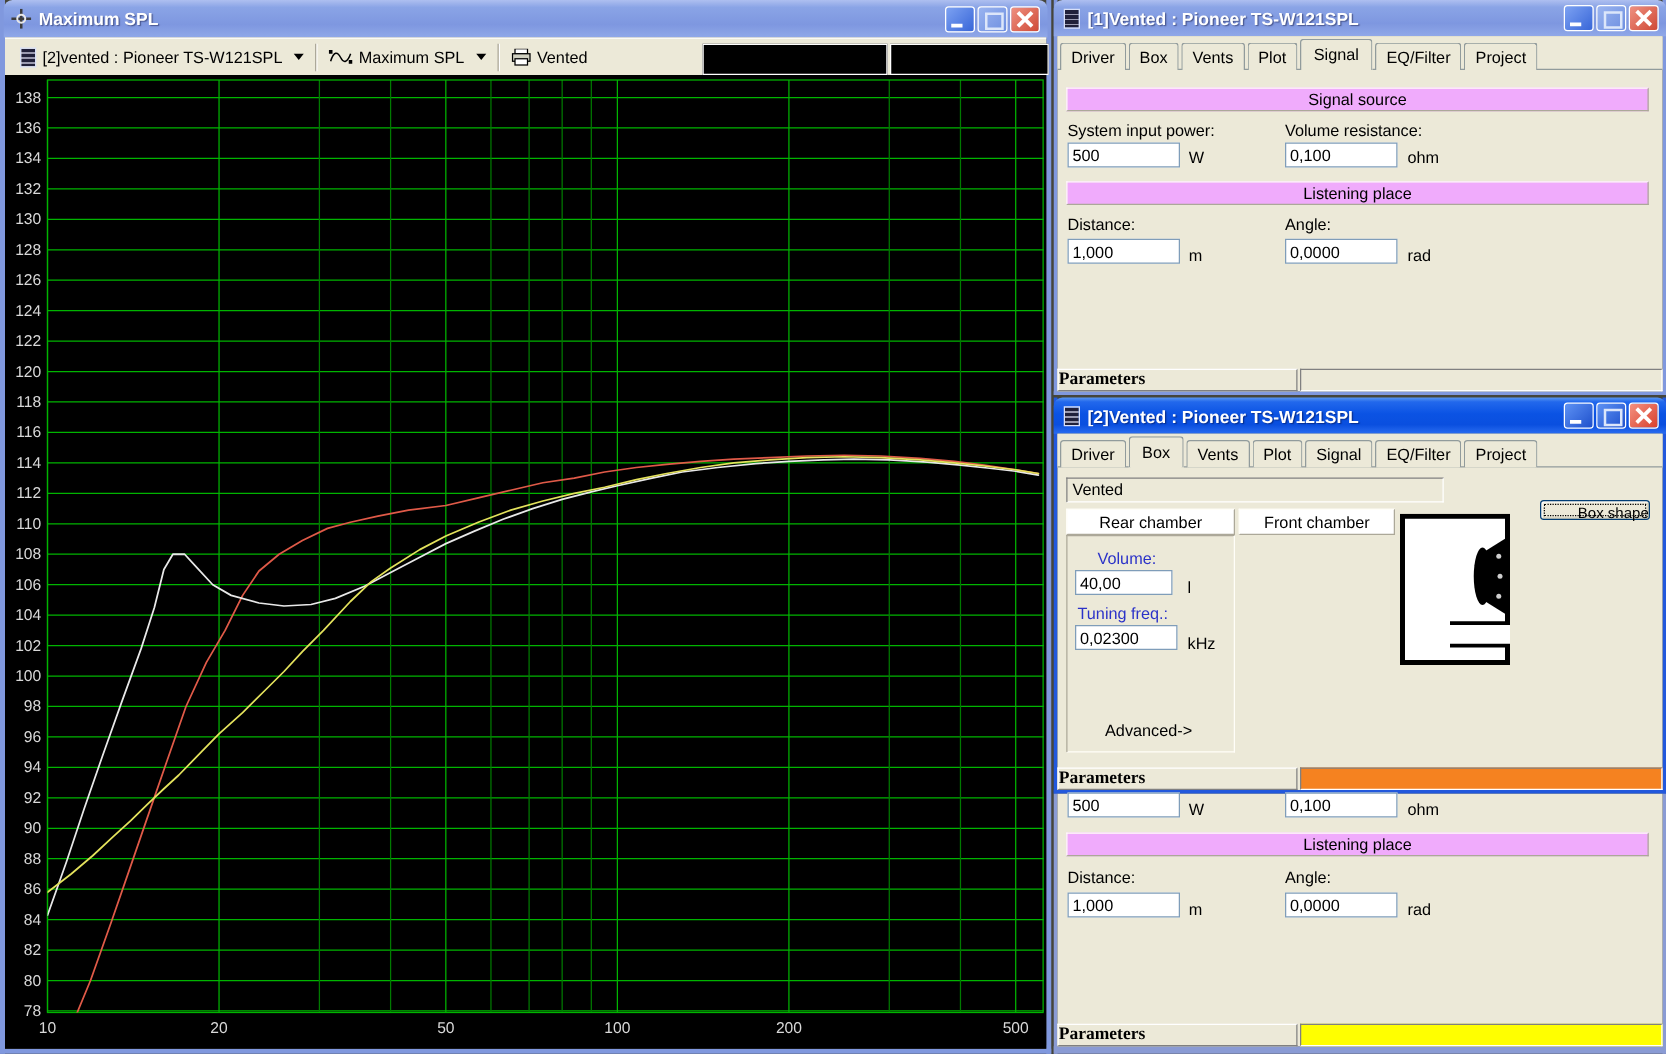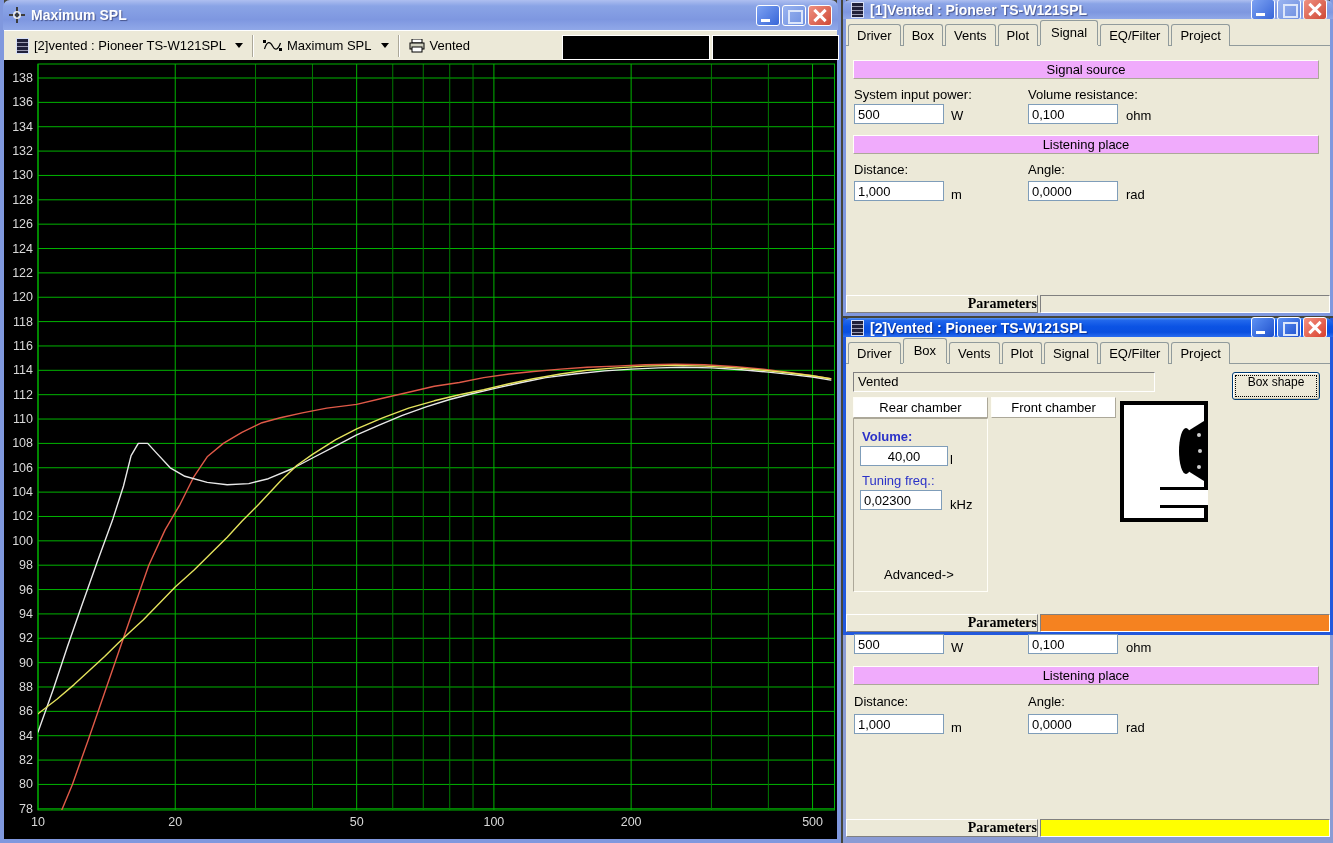--- a/index.html
+++ b/index.html
@@ -42,41 +42,41 @@
   .blankpanel { position:absolute; top:4px; height:25px; background:#000; border:1px solid #fff; }
   #blank1 { left:558px; width:148px; }
   #blank2 { left:708px; width:127px; }
   #plot-area { flex:1; background:#000; }
 
   
   .rwin { left:843px; width:490px; display:flex; flex-direction:column; }
   #win1 { top:0;  height:316px; border:3px solid #8098de; border-top:none; }
   #win2 { top:318px; height:317px; border:3px solid #2258dc; border-top:none; }
   #win3 { top:635px; height:208px; border:3px solid #8a9bd4; border-top:none; border-bottom-width:6px; }
-  #win1 .titlebar,#win2 .titlebar { height:19px; margin:0 -3px; padding-left:8px; }
+  #win1 .titlebar,#win2 .titlebar { height:29px; margin:0 -3px; padding-left:8px; }
   .client { flex:1; background:#ece9d8; display:flex; flex-direction:column; position:relative; }
 
-  .tabstrip { display:flex; align-items:flex-end; padding:3px 2px 0 2px; background:#ece9d8;
+  .tabstrip { display:flex; align-items:center; padding:3px 2px 0 2px; background:#ece9d8;
               border-bottom:1px solid #919b9c; height:27px; }
   .tab { border:1px solid #919b9c; border-bottom:none; border-radius:3px 3px 0 0; background:#ece9d8;
          padding:3px 8px 3px 8px; margin-right:2px; position:relative; top:1px; font-size:13px; white-space:nowrap; }
   .tab.active { top:0; padding:4px 10px 5px 10px; box-shadow:0 2px 0 #ece9d8; z-index:2; }
 
   .tabpanel { flex:1; position:relative; margin:1px 2px 2px 2px; }
   .group-hdr { position:absolute; left:5px; right:9px; height:19px; line-height:18px; text-align:center;
                background:#f0abfc; border:1px solid; border-color:#fffef8 #aca899 #aca899 #fffef8; font-size:13px; }
   .flabel { position:absolute; font-size:13px; white-space:nowrap; }
   .flabel.blue { color:#2b32c8; }
   .xfield { position:absolute; width:90px; height:20px; border:1px solid #7f9db9; background:#fff;
             font-family:"Liberation Sans",sans-serif; font-size:13px; padding:1px 3px; }
   .unit { position:absolute; font-size:13px; }
 
   .paramsbar { height:18px; display:flex; margin:0; }
   .params-btn { width:192px; background:#ece9d8; border:1px solid; border-color:#fff #808080 #808080 #fff;
-                font-family:"Liberation Serif",serif; font-weight:bold; font-size:14px; text-align:right; line-height:15px; }
+                font-family:"Liberation Serif",serif; font-weight:bold; font-size:14px; text-align:left; line-height:15px; }
   .params-fill { flex:1; margin-left:2px; background:#ece9d8; border:1px solid; border-color:#808080 #fff #fff #808080; }
 
   
   .ro-field { position:absolute; height:20px; background:#ece9d8; border:1px solid; border-color:#808080 #fff #fff #808080;
               font-size:13px; padding:1px 4px; }
   .btn { position:absolute; background:#ece9d8; border:1px solid #003c74; border-radius:3px;
          font-size:12px; text-align:center; box-shadow:inset 1px 1px 0 #fff, inset -1px -1px 0 #c8c4ae; }
   .btn .focusdots { position:absolute; inset:2px; border:1px dotted #000; }
   .chm-btn { position:absolute; height:21px; background:#ffffff; border:1px solid; border-color:#fffef8 #aca899 #aca899 #fffef8;
              text-align:center; line-height:19px; font-size:13px; }
@@ -279,30 +279,30 @@
       <div class="tab">Driver</div>
       <div class="tab active">Box</div>
       <div class="tab">Vents</div>
       <div class="tab">Plot</div>
       <div class="tab">Signal</div>
       <div class="tab">EQ/Filter</div>
       <div class="tab">Project</div>
     </div>
     <div class="tabpanel">
       <div class="ro-field" style="left:5px; top:7px; width:302px;">Vented</div>
-      <div class="btn" style="left:384px; top:7px; width:88px; height:28px; line-height:18px;">
+      <div class="btn" style="left:384px; top:25px; width:88px; height:16px; line-height:18px;text-align:right;">
         <span class="focusdots"></span>
         <span>Box shape</span>
       </div>
       <div class="chm-btn" style="left:5px; top:32px; width:135px;">Rear chamber</div>
       <div class="chm-btn" style="left:143px; top:32px; width:125px;">Front chamber</div>
 
       <div class="subpanel" style="left:5px; top:53px; width:135px; height:174px;">
-        <div class="flabel blue" style="left:8px; top:10px;font-weight:bold;">Volume:</div>
-        <input class="xfield" style="left: 6px; top: 27px; width: 88px; text-align: center;" value="40,00">
+        <div class="flabel blue" style="left:24px; top:10px;">Volume:</div>
+        <input class="xfield" style="left: 6px; top: 27px; width: 78px;" value="40,00">
         <div class="unit" style="left:96px; top:33px;">l</div>
         <div class="flabel blue" style="left:8px; top:54px;">Tuning freq.:</div>
         <input class="xfield" style="left: 6px; top: 71px; width: 82px;" value="0,02300">
         <div class="unit" style="left:96px; top:78px;">kHz</div>
         <div class="flabel" style="left:30px; top:148px;">Advanced-&gt;</div>
       </div>
 
       <svg style="position:absolute; left:272px; top:36px;" width="88" height="121" viewBox="0 0 88 121">
         <rect x="2" y="2" width="84" height="117" fill="#ffffff" stroke="#000" stroke-width="4"></rect>
         <rect x="80" y="89" width="8" height="16" fill="#ffffff"></rect>

